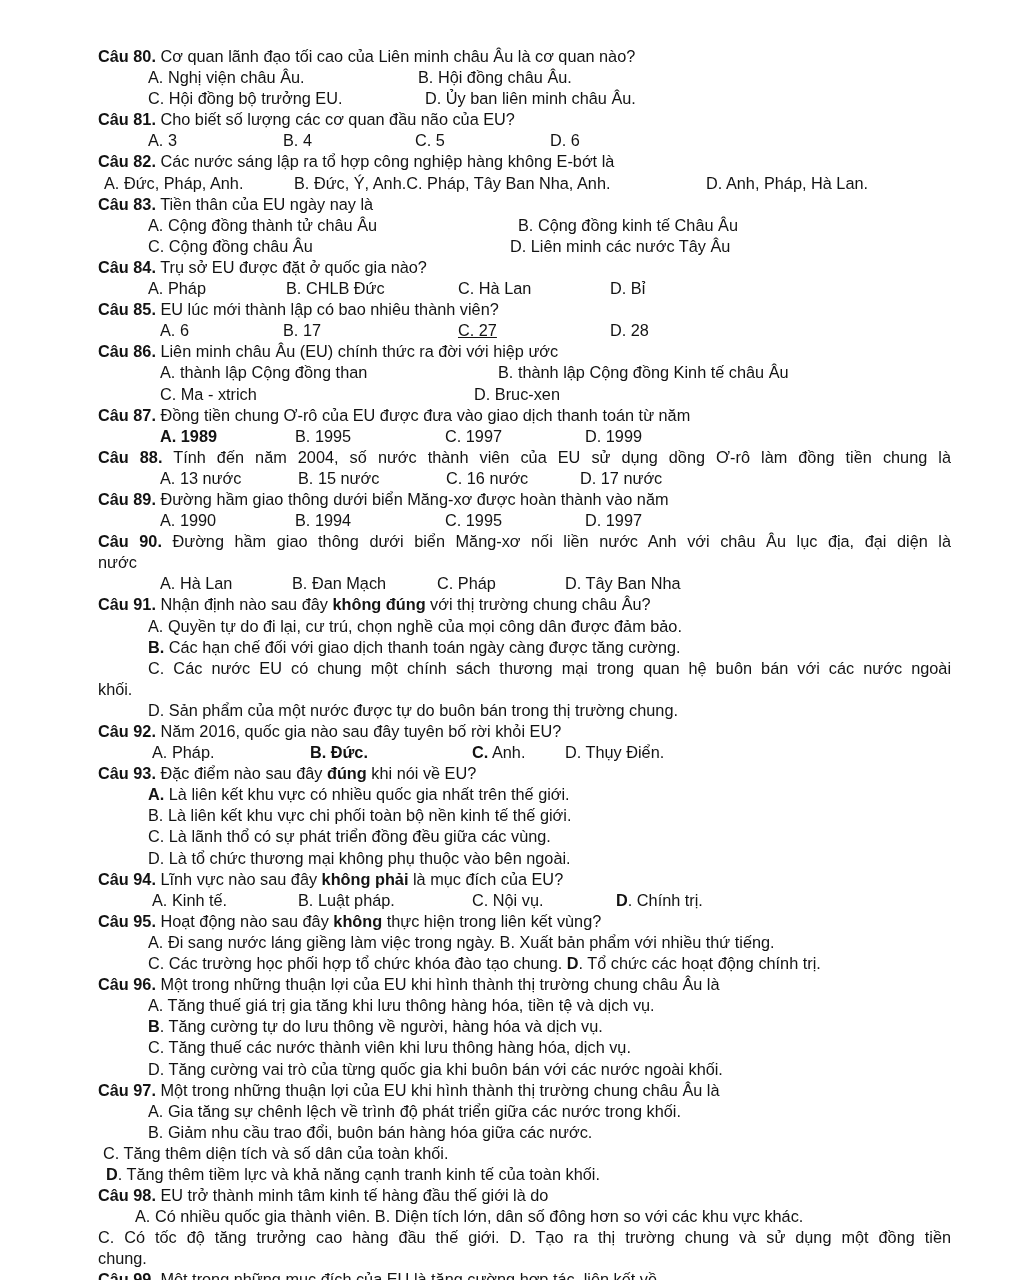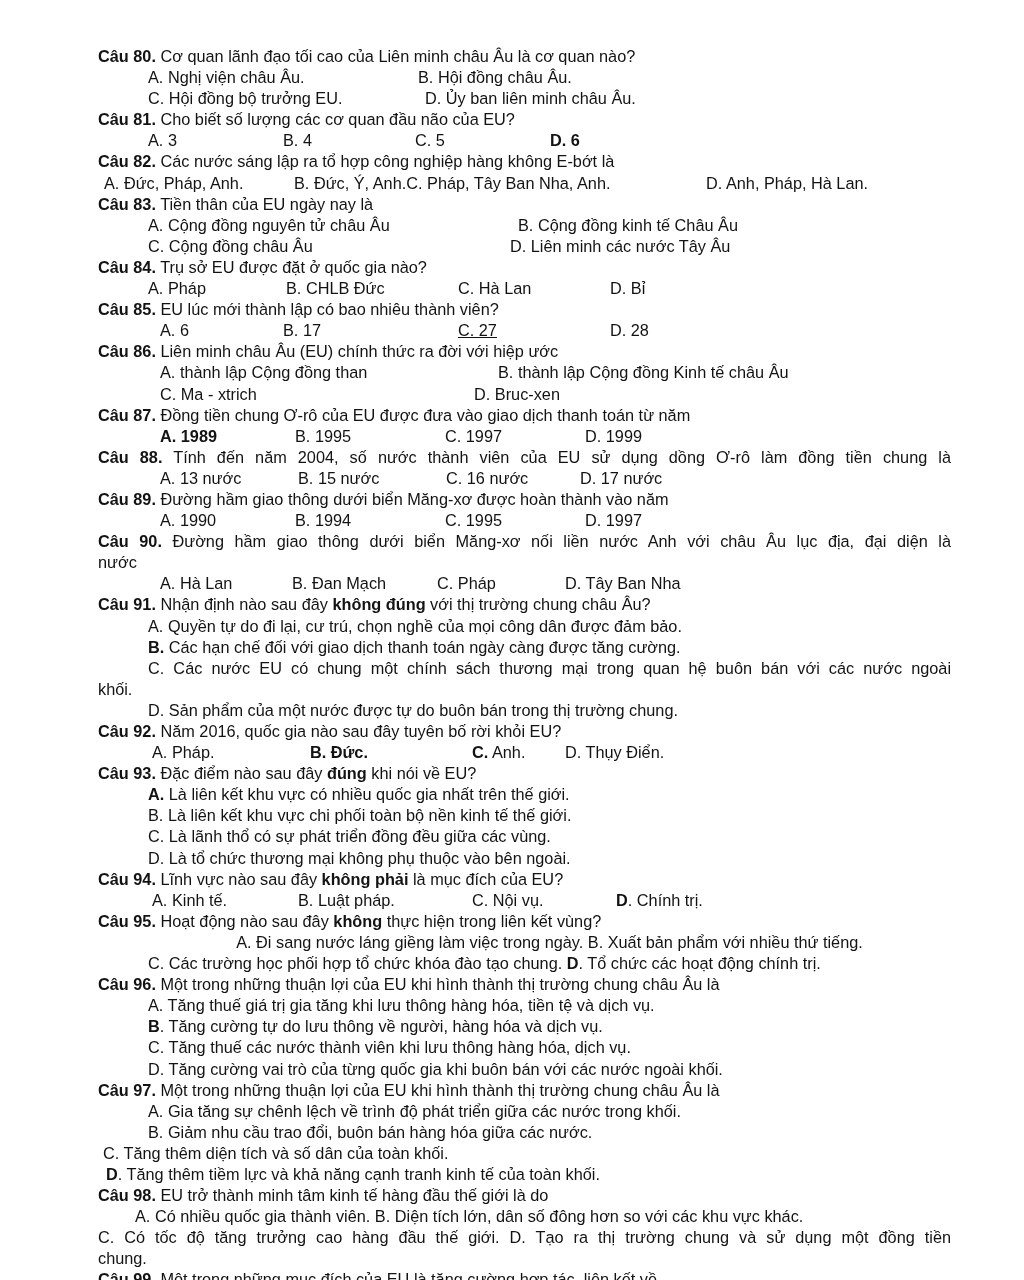--- a/index.html
+++ b/index.html
@@ -31,31 +31,31 @@
       </div>
       <div class="line">
         <span class="cell" style="left: 50px;"><span>C. Hội đồng bộ trưởng EU.</span></span>
         <span class="cell" style="left: 327px;"><span>D. Ủy ban liên minh châu Âu.</span></span>
       </div>
       <div class="line"><span class="b">Câu 81.</span><span> Cho biết số lượng các cơ quan đầu não của EU?</span></div>
       <div class="line">
         <span class="cell" style="left: 50px;"><span>A. 3</span></span>
         <span class="cell" style="left: 185px;"><span>B. 4</span></span>
         <span class="cell" style="left: 317px;"><span>C. 5</span></span>
-        <span class="cell" style="left: 452px; font-weight: bold;"><span>D. 6</span></span>
+        <span class="cell" style="left: 452px;"><span>D. 6</span></span>
       </div>
       <div class="line"><span class="b">Câu 82.</span><span> Các nước sáng lập ra tổ hợp công nghiệp hàng không E-bớt là</span></div>
       <div class="line">
         <span class="cell" style="left: 6px;"><span>A. Đức, Pháp, Anh.</span></span>
         <span class="cell" style="left: 196px;"><span>B. Đức, Ý, Anh.C. Pháp, Tây Ban Nha, Anh.</span></span>
         <span class="cell" style="left: 608px;"><span>D. Anh, Pháp, Hà Lan.</span></span>
       </div>
       <div class="line"><span class="b">Câu 83.</span><span> Tiền thân của EU ngày nay là</span></div>
       <div class="line">
-        <span class="cell" style="left: 50px;"><span>A. Cộng đồng nguyên tử châu Âu</span></span>
+        <span class="cell" style="left: 50px;"><span>A. Cộng đồng thành tử châu Âu</span></span>
         <span class="cell" style="left: 420px;"><span>B. Cộng đồng kinh tế Châu Âu</span></span>
       </div>
       <div class="line">
         <span class="cell" style="left: 50px;"><span>C. Cộng đồng châu Âu</span></span>
         <span class="cell" style="left: 412px;"><span>D. Liên minh các nước Tây Âu</span></span>
       </div>
       <div class="line"><span class="b">Câu 84.</span><span> Trụ sở EU được đặt ở quốc gia nào?</span></div>
       <div class="line">
         <span class="cell" style="left: 50px;"><span>A. Pháp</span></span>
         <span class="cell" style="left: 188px;"><span>B. CHLB Đức</span></span>
@@ -126,21 +126,21 @@
       <div class="line" style="padding-left: 50px;"><span>C. Là lãnh thổ có sự phát triển đồng đều giữa các vùng.</span></div>
       <div class="line" style="padding-left: 50px;"><span>D. Là tổ chức thương mại không phụ thuộc vào bên ngoài.</span></div>
       <div class="line"><span class="b">Câu 94.</span><span> Lĩnh vực nào sau đây </span><span class="b">không phải</span><span> là mục đích của EU?</span></div>
       <div class="line">
         <span class="cell" style="left: 54px;"><span>A. Kinh tế.</span></span>
         <span class="cell" style="left: 200px;"><span>B. Luật pháp.</span></span>
         <span class="cell" style="left: 374px;"><span>C. Nội vụ.</span></span>
         <span class="cell" style="left: 518px;"><span class="b">D</span><span>. Chính trị.</span></span>
       </div>
       <div class="line"><span class="b">Câu 95.</span><span> Hoạt động nào sau đây </span><span class="b">không</span><span> thực hiện trong liên kết vùng?</span></div>
-      <div class="line" style="padding-left: 50px; text-align: center;"><span>A. Đi sang nước láng giềng làm việc trong ngày. B. Xuất bản phẩm với nhiều thứ tiếng.</span></div>
+      <div class="line" style="padding-left: 50px;"><span>A. Đi sang nước láng giềng làm việc trong ngày. B. Xuất bản phẩm với nhiều thứ tiếng.</span></div>
       <div class="line" style="padding-left: 50px;"><span>C. Các trường học phối hợp tổ chức khóa đào tạo chung. </span><span class="b">D</span><span>. Tổ chức các hoạt động chính trị.</span></div>
       <div class="line"><span class="b">Câu 96.</span><span> Một trong những thuận lợi của EU khi hình thành thị trường chung châu Âu là</span></div>
       <div class="line" style="padding-left: 50px;"><span>A. Tăng thuế giá trị gia tăng khi lưu thông hàng hóa, tiền tệ và dịch vụ.</span></div>
       <div class="line" style="padding-left: 50px;"><span class="b">B</span><span>. Tăng cường tự do lưu thông về người, hàng hóa và dịch vụ.</span></div>
       <div class="line" style="padding-left: 50px;"><span>C. Tăng thuế các nước thành viên khi lưu thông hàng hóa, dịch vụ.</span></div>
       <div class="line" style="padding-left: 50px;"><span>D. Tăng cường vai trò của từng quốc gia khi buôn bán với các nước ngoài khối.</span></div>
       <div class="line"><span class="b">Câu 97.</span><span> Một trong những thuận lợi của EU khi hình thành thị trường chung châu Âu là</span></div>
       <div class="line" style="padding-left: 50px;"><span>A. Gia tăng sự chênh lệch về trình độ phát triển giữa các nước trong khối.</span></div>
       <div class="line" style="padding-left: 50px;"><span>B. Giảm nhu cầu trao đổi, buôn bán hàng hóa giữa các nước.</span></div>
       <div class="line" style="padding-left: 5px;"><span>C. Tăng thêm diện tích và số dân của toàn khối.</span></div>

